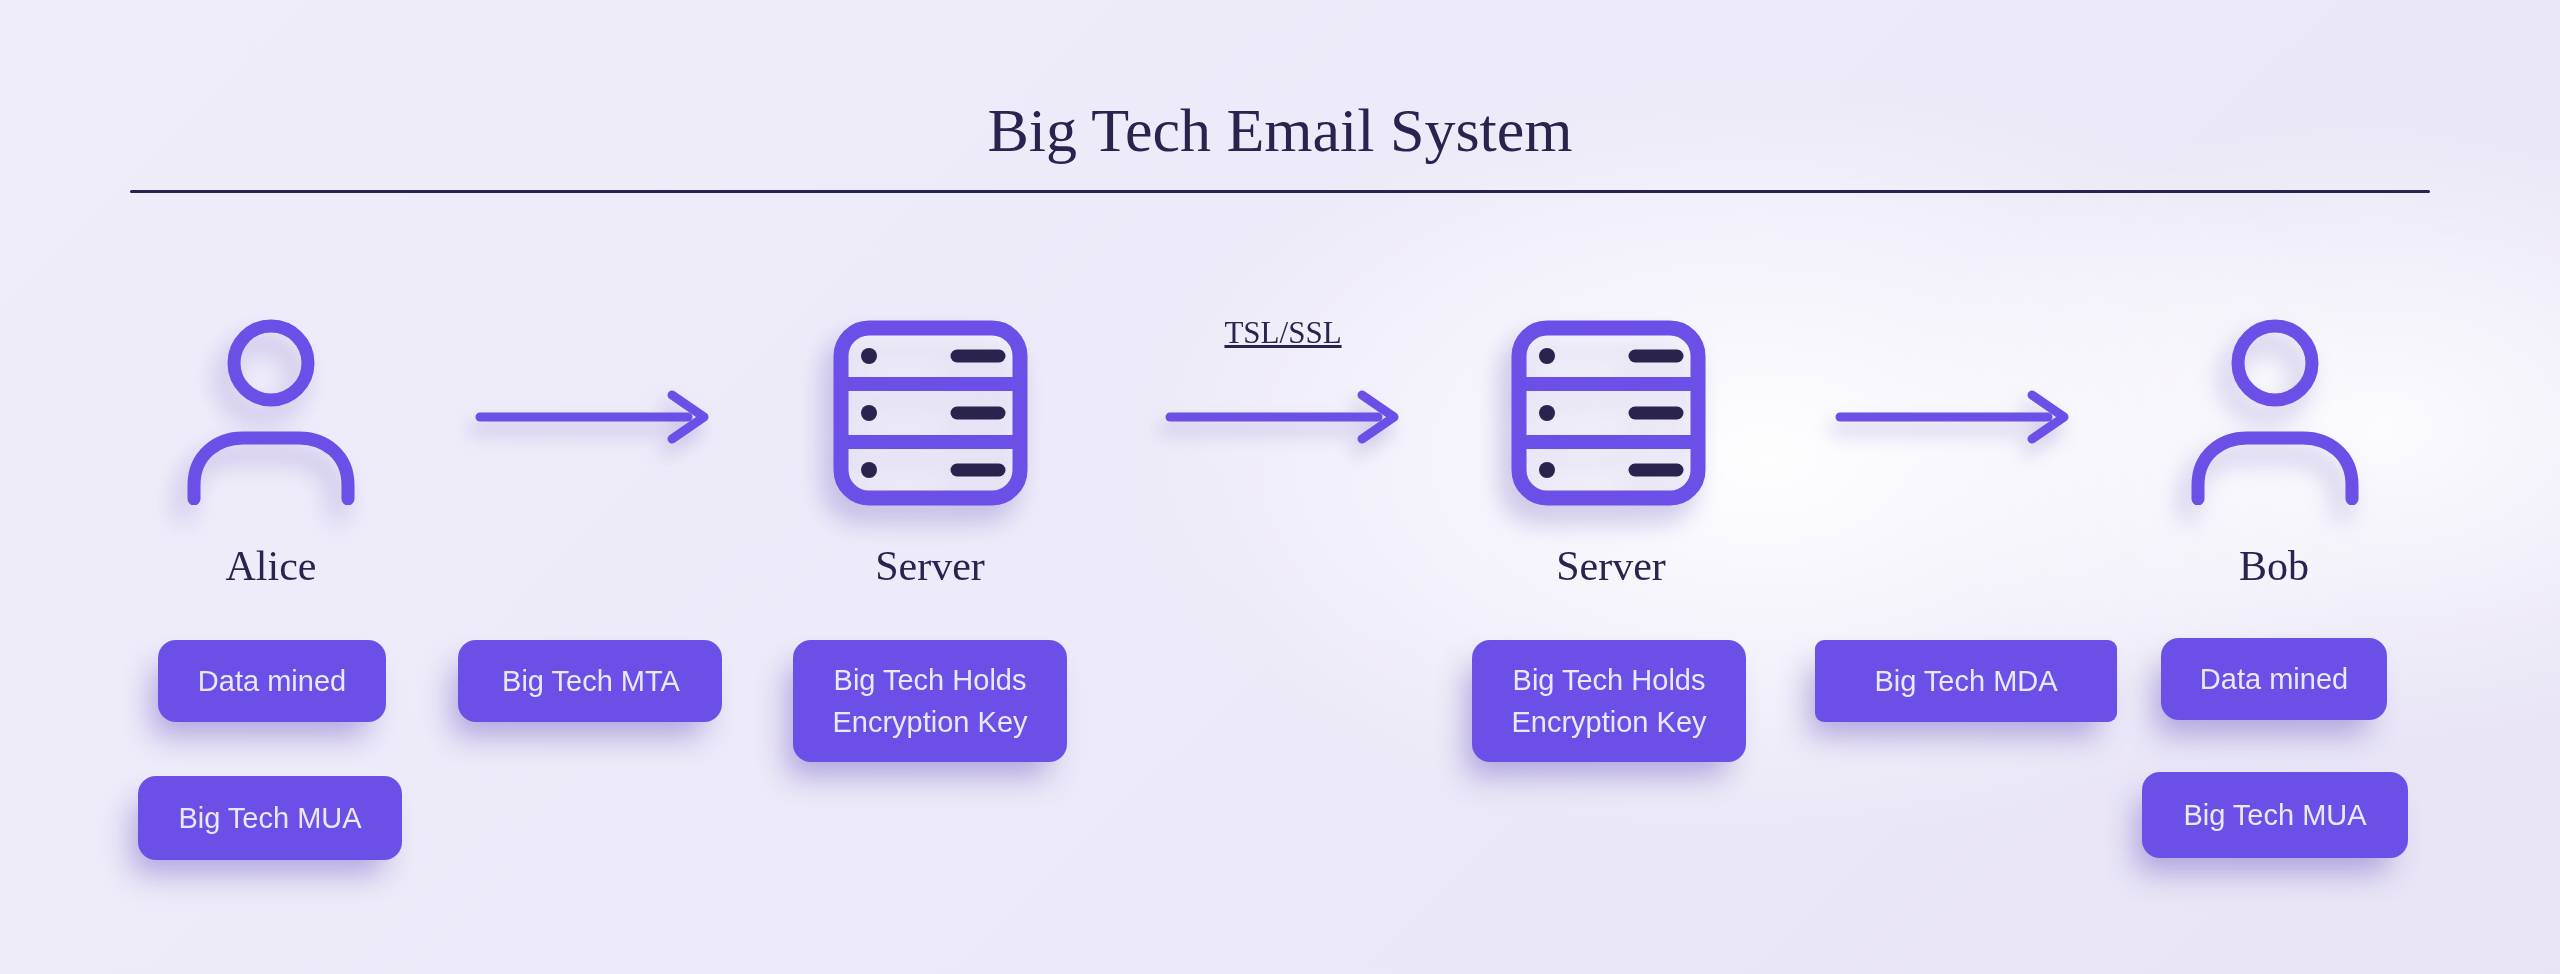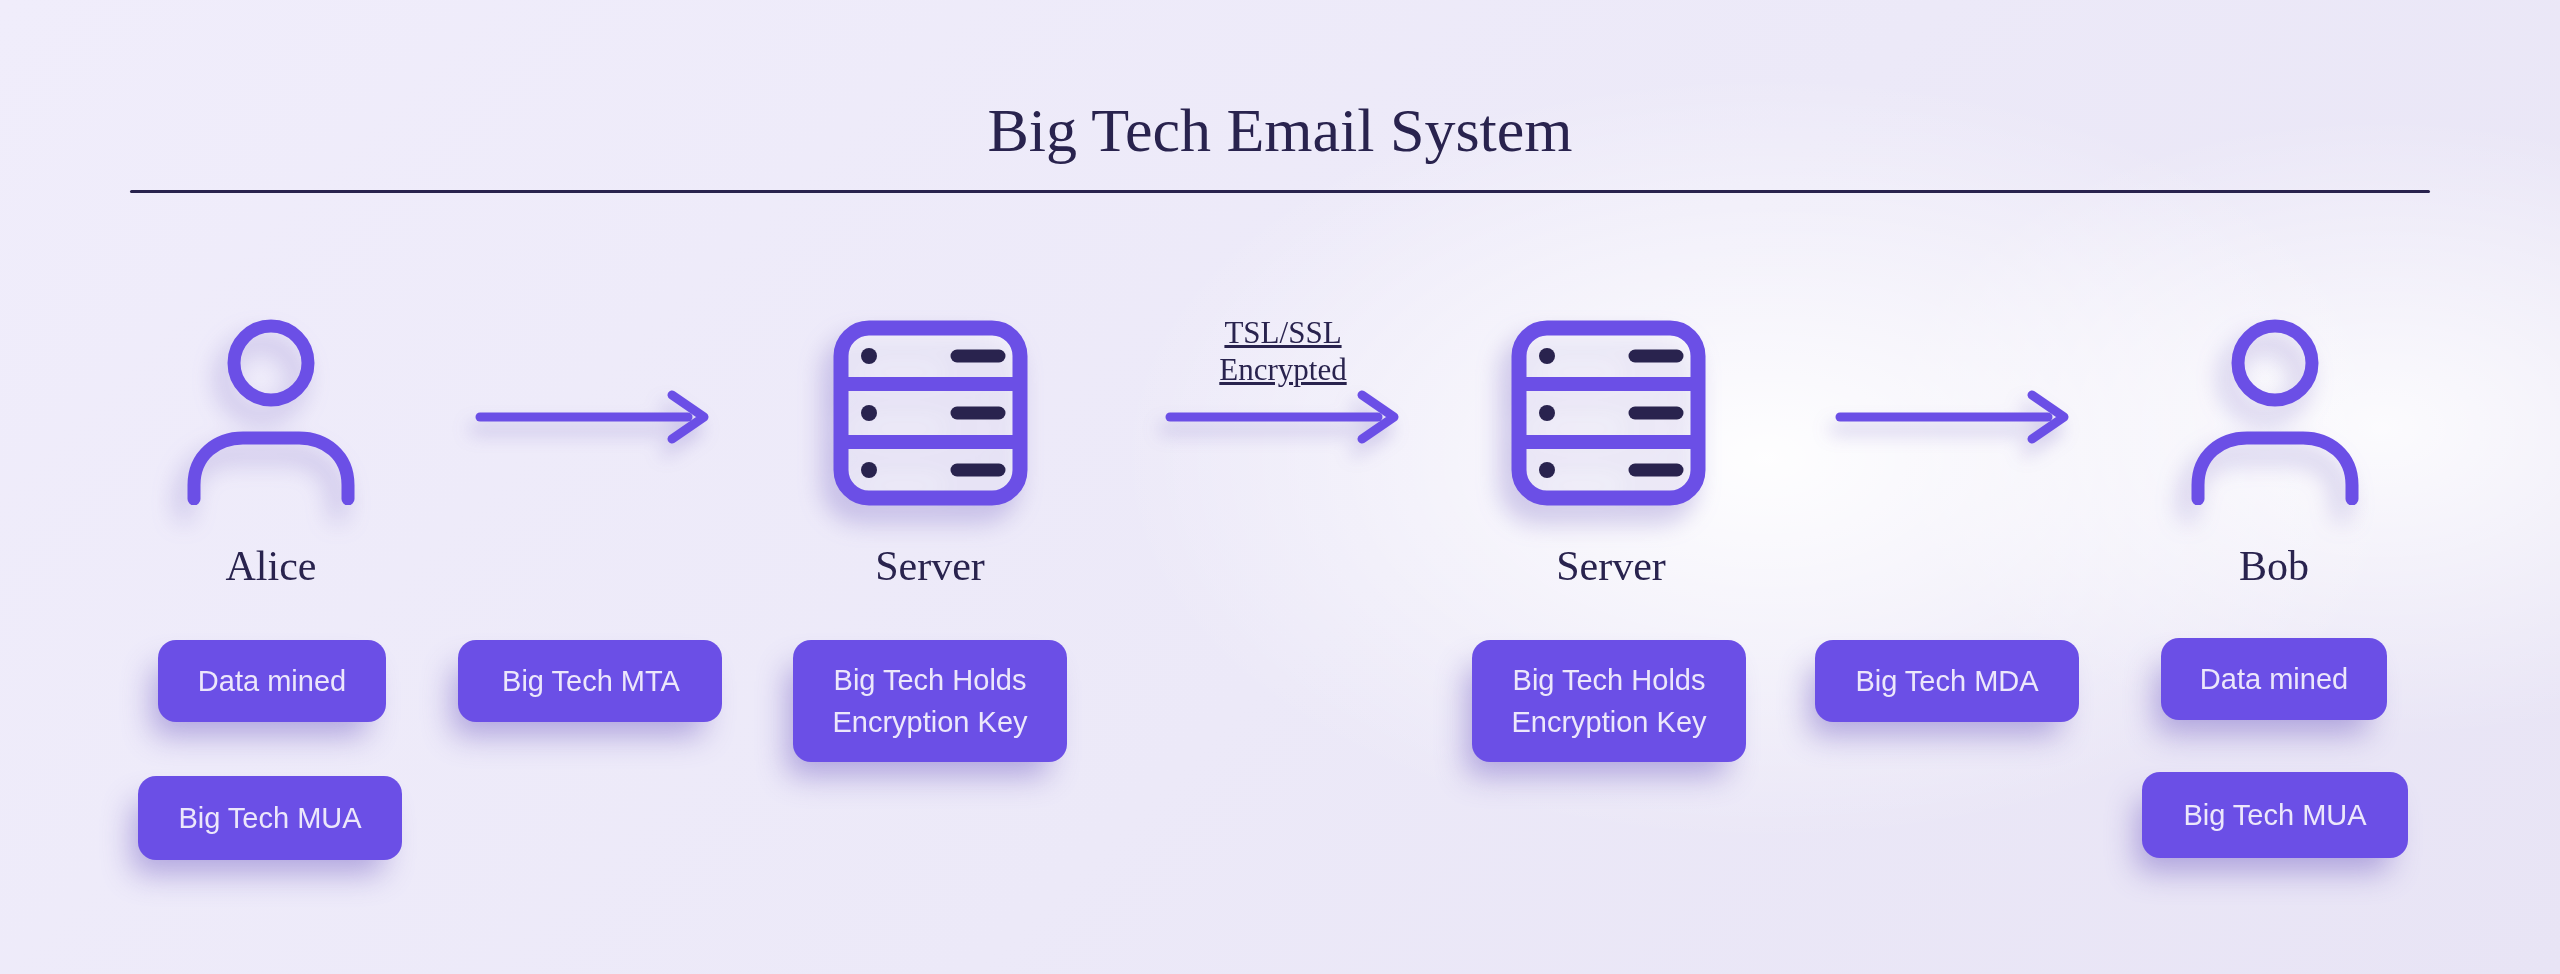--- a/index.html
+++ b/index.html
@@ -83,21 +83,20 @@
     <circle class="fill-navy" cx="36" cy="150" r="8"></circle>
     <line class="stroke-navy" x1="124" y1="36" x2="166" y2="36" stroke-width="13" stroke-linecap="round"></line>
     <line class="stroke-navy" x1="124" y1="93" x2="166" y2="93" stroke-width="13" stroke-linecap="round"></line>
     <line class="stroke-navy" x1="124" y1="150" x2="166" y2="150" stroke-width="13" stroke-linecap="round"></line>
   </svg>
   <div class="abs node-label" style="left:820px;">Server</div>
   <div class="abs badge" style="left:793px; top:640px; width:274px; height:122px;">Big Tech Holds Encryption Key</div>
 
   <div class="abs flow-label">
     <div>TSL/SSL</div>
-    <div>Encrypted</div>
   </div>
   <svg class="abs arrow-svg" style="left:1164px; top:387px;" width="236" height="60" viewBox="0 0 236 60">
     <path class="stroke-purple fill-none" stroke-width="9" stroke-linecap="round" d="M6 30 H214"></path>
     <path class="stroke-purple fill-none" stroke-width="9" stroke-linecap="round" stroke-linejoin="round" d="M198 8 L230 30 L198 52"></path>
   </svg>
 
   <svg class="abs icon-svg" style="left:1511px; top:320px;" width="195" height="186" viewBox="0 0 195 186">
     <rect class="stroke-purple fill-glass" x="8" y="8" width="179" height="170" rx="28" stroke-width="15"></rect>
     <line class="stroke-purple" x1="9" y1="64" x2="186" y2="64" stroke-width="14"></line>
     <line class="stroke-purple" x1="9" y1="122" x2="186" y2="122" stroke-width="14"></line>
@@ -108,21 +107,21 @@
     <line class="stroke-navy" x1="124" y1="93" x2="166" y2="93" stroke-width="13" stroke-linecap="round"></line>
     <line class="stroke-navy" x1="124" y1="150" x2="166" y2="150" stroke-width="13" stroke-linecap="round"></line>
   </svg>
   <div class="abs node-label" style="left:1501px;">Server</div>
   <div class="abs badge" style="left:1472px; top:640px; width:274px; height:122px;">Big Tech Holds Encryption Key</div>
 
   <svg class="abs arrow-svg" style="left:1834px; top:387px;" width="236" height="60" viewBox="0 0 236 60">
     <path class="stroke-purple fill-none" stroke-width="9" stroke-linecap="round" d="M6 30 H214"></path>
     <path class="stroke-purple fill-none" stroke-width="9" stroke-linecap="round" stroke-linejoin="round" d="M198 8 L230 30 L198 52"></path>
   </svg>
-  <div class="abs badge" style="left:1815px; top:640px; width:264px; height:82px;">Big Tech MDA</div>
+  <div class="abs badge" style="left:1815px; top:640px; width:302px; height:82px;border-radius:9px;">Big Tech MDA</div>
 
   <svg class="abs icon-svg" style="left:2189px; top:315px;" width="170" height="190" viewBox="0 0 170 190">
     <circle class="stroke-purple fill-none" cx="86" cy="48" r="37" stroke-width="13"></circle>
     <path class="stroke-purple fill-none" stroke-width="13" stroke-linecap="round" d="M9 184 L9 170 C9 140 32 123 58 123 L114 123 C140 123 163 140 163 170 L163 184"></path>
   </svg>
   <div class="abs node-label" style="left:2164px;">Bob</div>
   <div class="abs badge" style="left:2161px; top:638px; width:226px; height:82px;">Data mined</div>
   <div class="abs badge" style="left:2142px; top:772px; width:266px; height:86px;">Big Tech MUA</div>
 
 </div>

